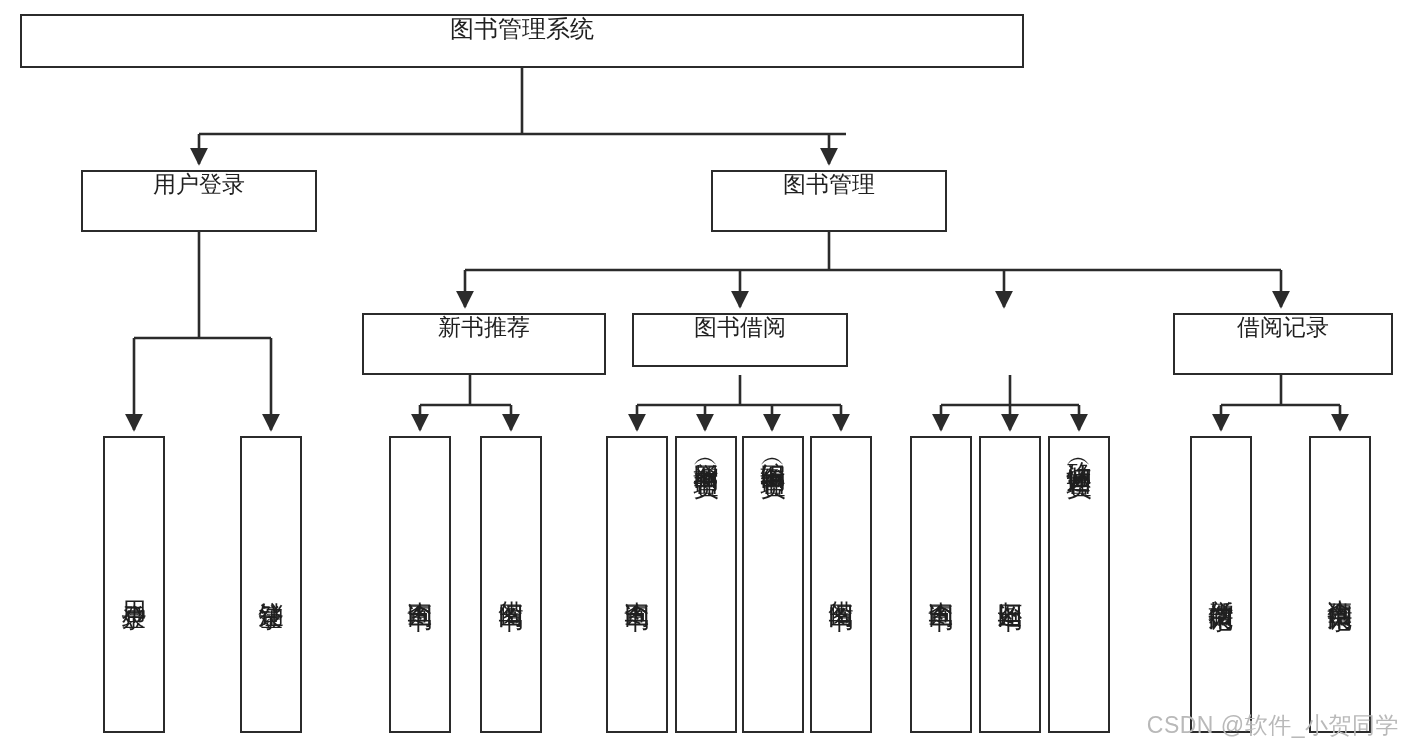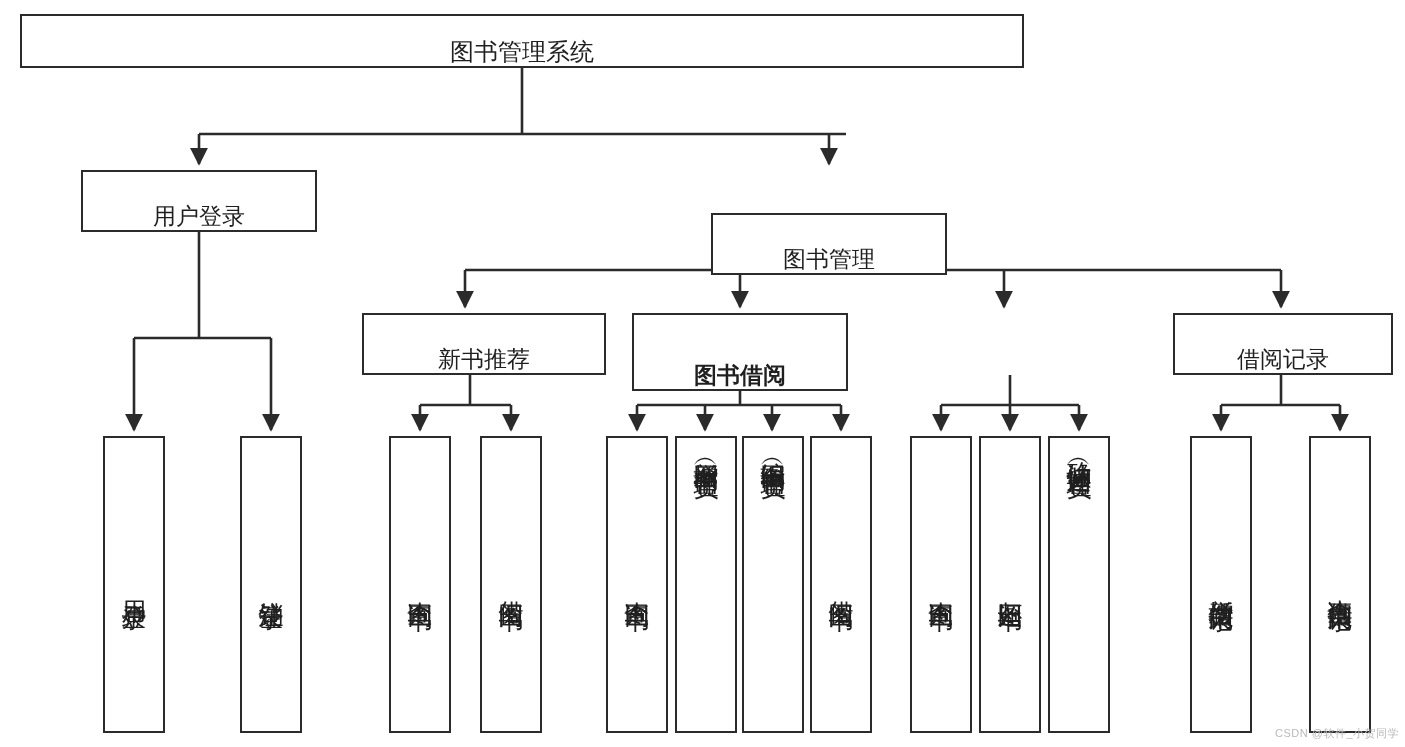--- a/index.html
+++ b/index.html
@@ -22,21 +22,21 @@
     width: 1405px;
     height: 747px;
     pointer-events: none;
   }
   .node {
     position: absolute;
     box-sizing: border-box;
     background: #ffffff;
     border: 2px solid #2b2b2b;
     display: flex;
-    align-items: flex-end;
+    align-items: flex-start;
     justify-content: center;
     color: #1f1f1f;
   }
   .node .label {
     display: block;
     text-align: center;
     line-height: 1.12;
     white-space: pre;
   }
   
@@ -59,21 +59,21 @@
     line-height: 1;
   }
   .node.vert.centered {
     align-items: center;
     padding-top: 0;
   }
   #watermark {
     position: absolute;
     right: 6px;
     bottom: 6px;
-    font-size: 11px;
+    font-size: 23px;
     color: #b9b9b9;
     letter-spacing: 0.5px;
     white-space: nowrap;
   }
 </style>
 </head>
 <body>
 
 <div id="canvas">
 
@@ -127,28 +127,28 @@
     </g>
   </svg>
 
   <div class="node horiz root" style="left:20px; top:14px; width:1004px; height:54px;">
     <span class="label">图书管理系统</span>
   </div>
 
   <div class="node horiz" style="left:81px; top:170px; width:236px; height:62px;">
     <span class="label">用户登录</span>
   </div>
-  <div class="node horiz" style="left:711px; top:170px; width:236px; height:62px;margin-top:43px;">
+  <div class="node horiz" style="left:711px; top:170px; width:236px; height:62px;">
     <span class="label">图书管理</span>
   </div>
 
   <div class="node horiz" style="left:362px; top:313px; width:244px; height:62px;">
     <span class="label">新书推荐</span>
   </div>
-  <div class="node horiz" style="left:632px; top:313px; width:216px; height:78px;font-weight:bold;">
+  <div class="node horiz" style="left:632px; top:313px; width:216px; height:54px;">
     <span class="label">图书借阅</span>
   </div>
   <div class="node horiz" style="left:1173px; top:313px; width:220px; height:62px;">
     <span class="label">借阅记录</span>
   </div>
 
   <div class="node vert centered" style="left:103px; top:436px; width:62px; height:297px;">
     <span class="label">用户登录</span>
   </div>
   <div class="node vert centered" style="left:240px; top:436px; width:62px; height:297px;">

